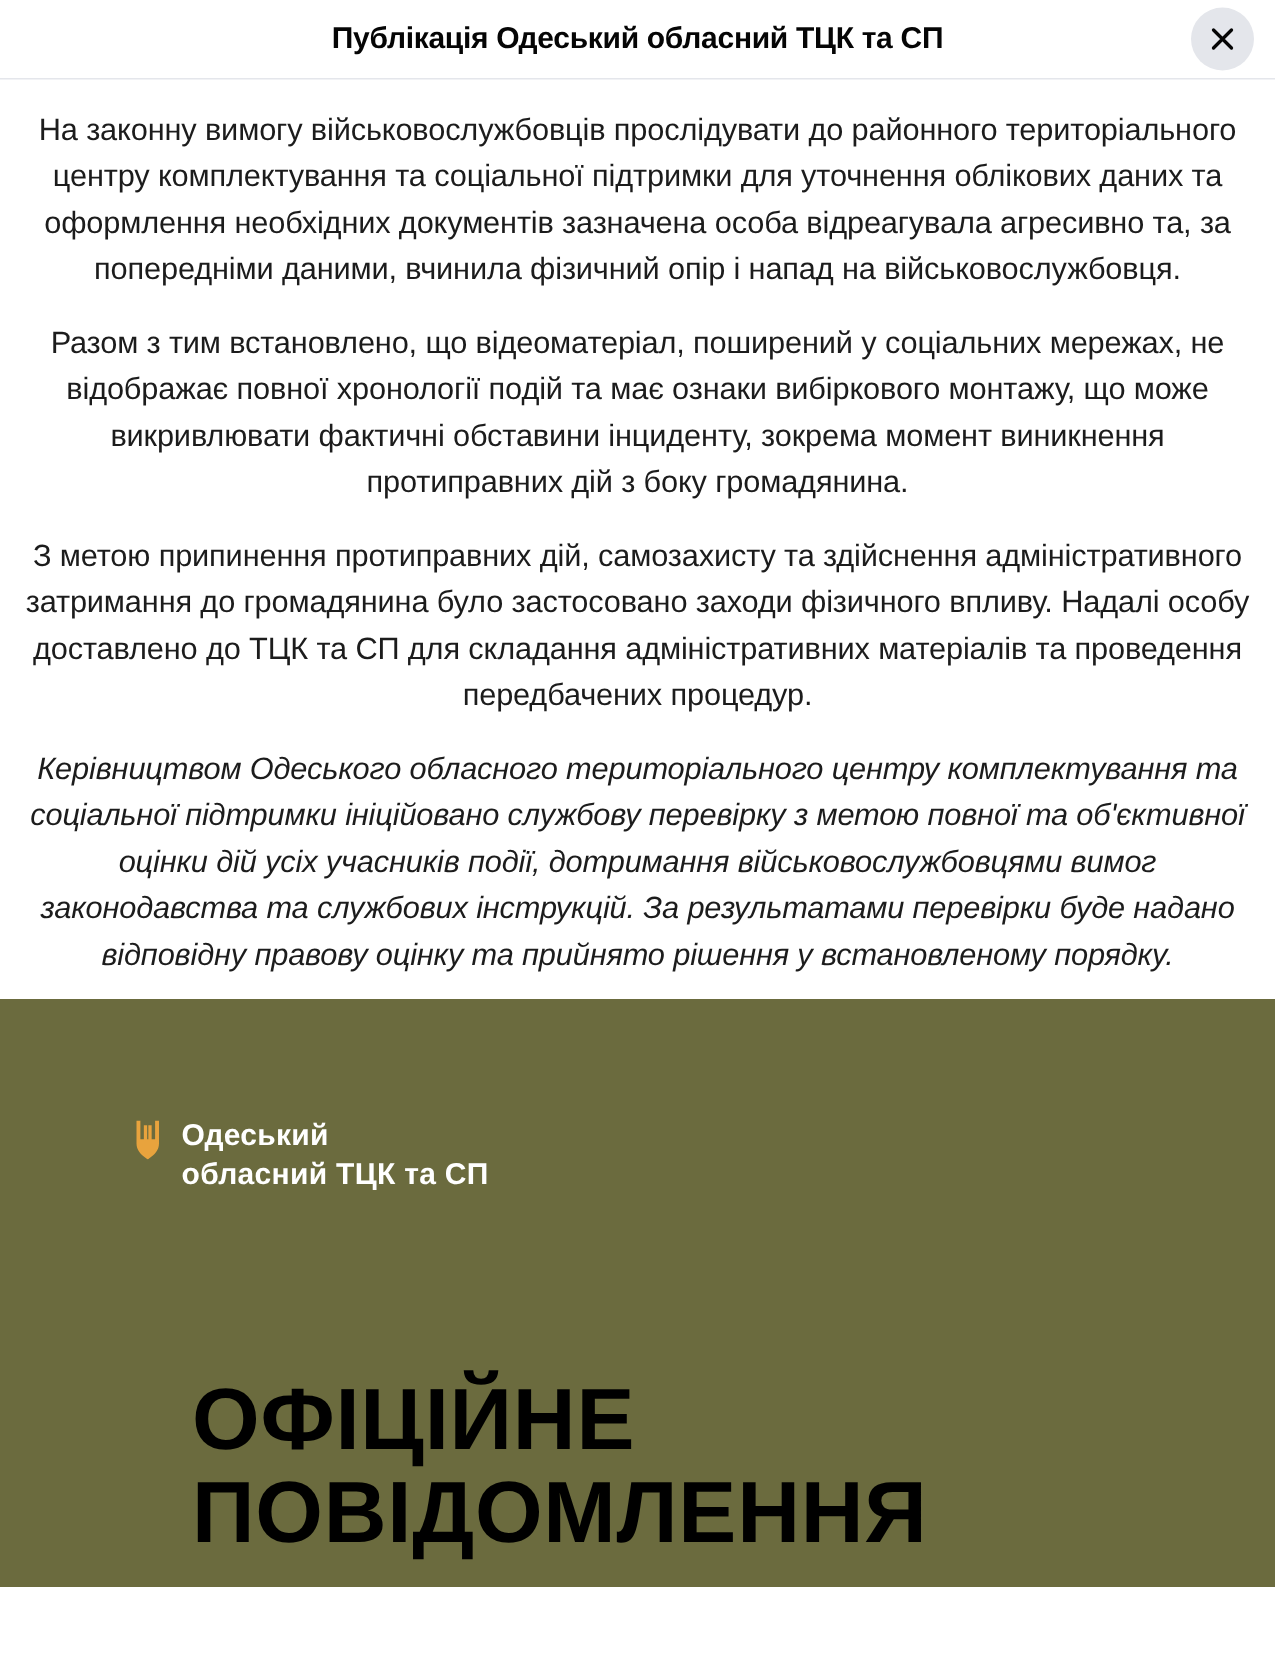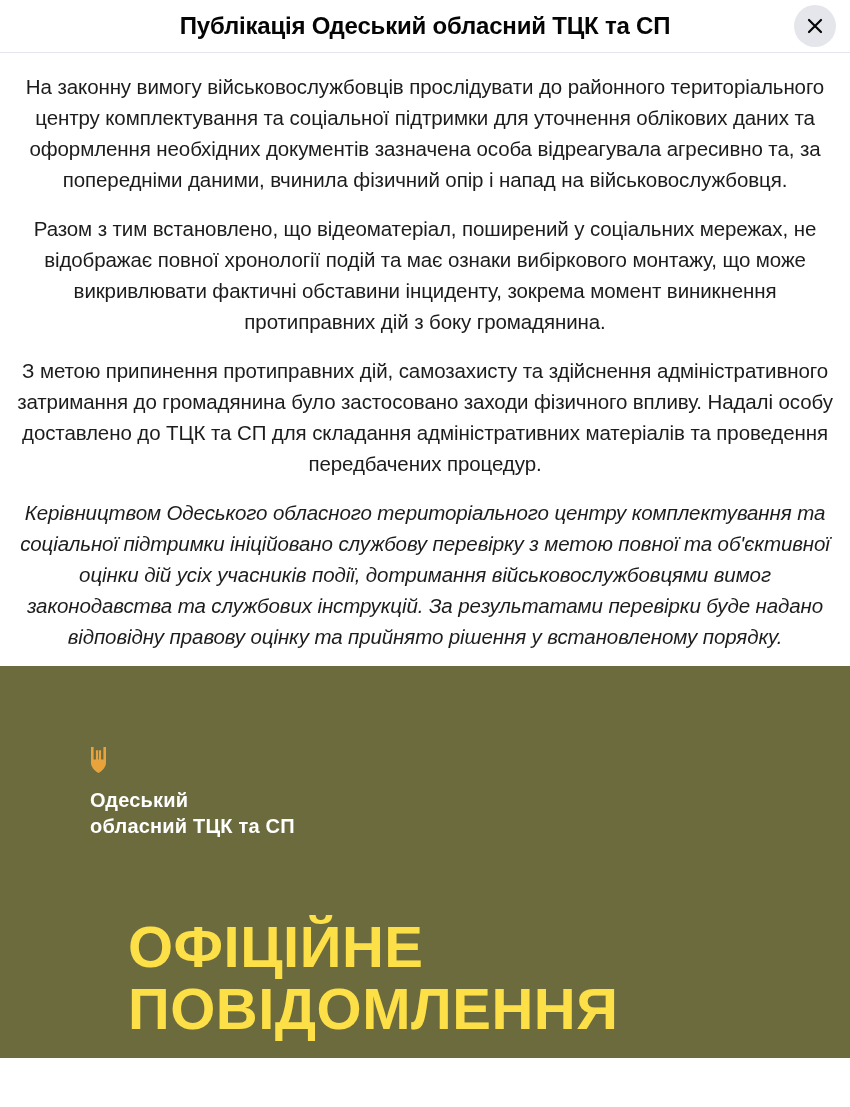--- a/index.html
+++ b/index.html
@@ -21,21 +21,21 @@
   .modal-header {
     position: relative;
     height: 53px;
     border-bottom: 1px solid #e4e6eb;
     display: flex;
     align-items: center;
     justify-content: center;
     background: #ffffff;
   }
   .modal-title {
-    font-size: 24px;
+    font-size: 20px;
     font-weight: 700;
     color: #050505;
     letter-spacing: -0.2px;
     text-align: center;
     white-space: nowrap;
   }
   .close-button {
     position: absolute;
     right: 14px;
     top: 50%;
@@ -76,41 +76,40 @@
     height: 392px;
     overflow: hidden;
   }
   .att-brand {
     position: absolute;
     left: 90px;
     top: 78px;
     display: flex;
     align-items: flex-start;
     gap: 14px;
-    flex-direction: column;
   }
   .trident {
     width: 17px;
     height: 26px;
     flex: 0 0 auto;
     margin-top: 3px;
   }
   .att-brand-text {
     color: #ffffff;
     font-size: 20px;
     font-weight: 700;
     line-height: 26px;
     white-space: pre-line;
     letter-spacing: 0.2px;
   }
   .att-headline {
     position: absolute;
     left: 128px;
     top: 250px;
-    color: #fde047;
+    color: #000000;
     font-size: 58px;
     font-weight: 700;
     line-height: 62px;
     letter-spacing: 0.5px;
     white-space: pre-line;
   }
 </style>
 </head>
 <body>
 

